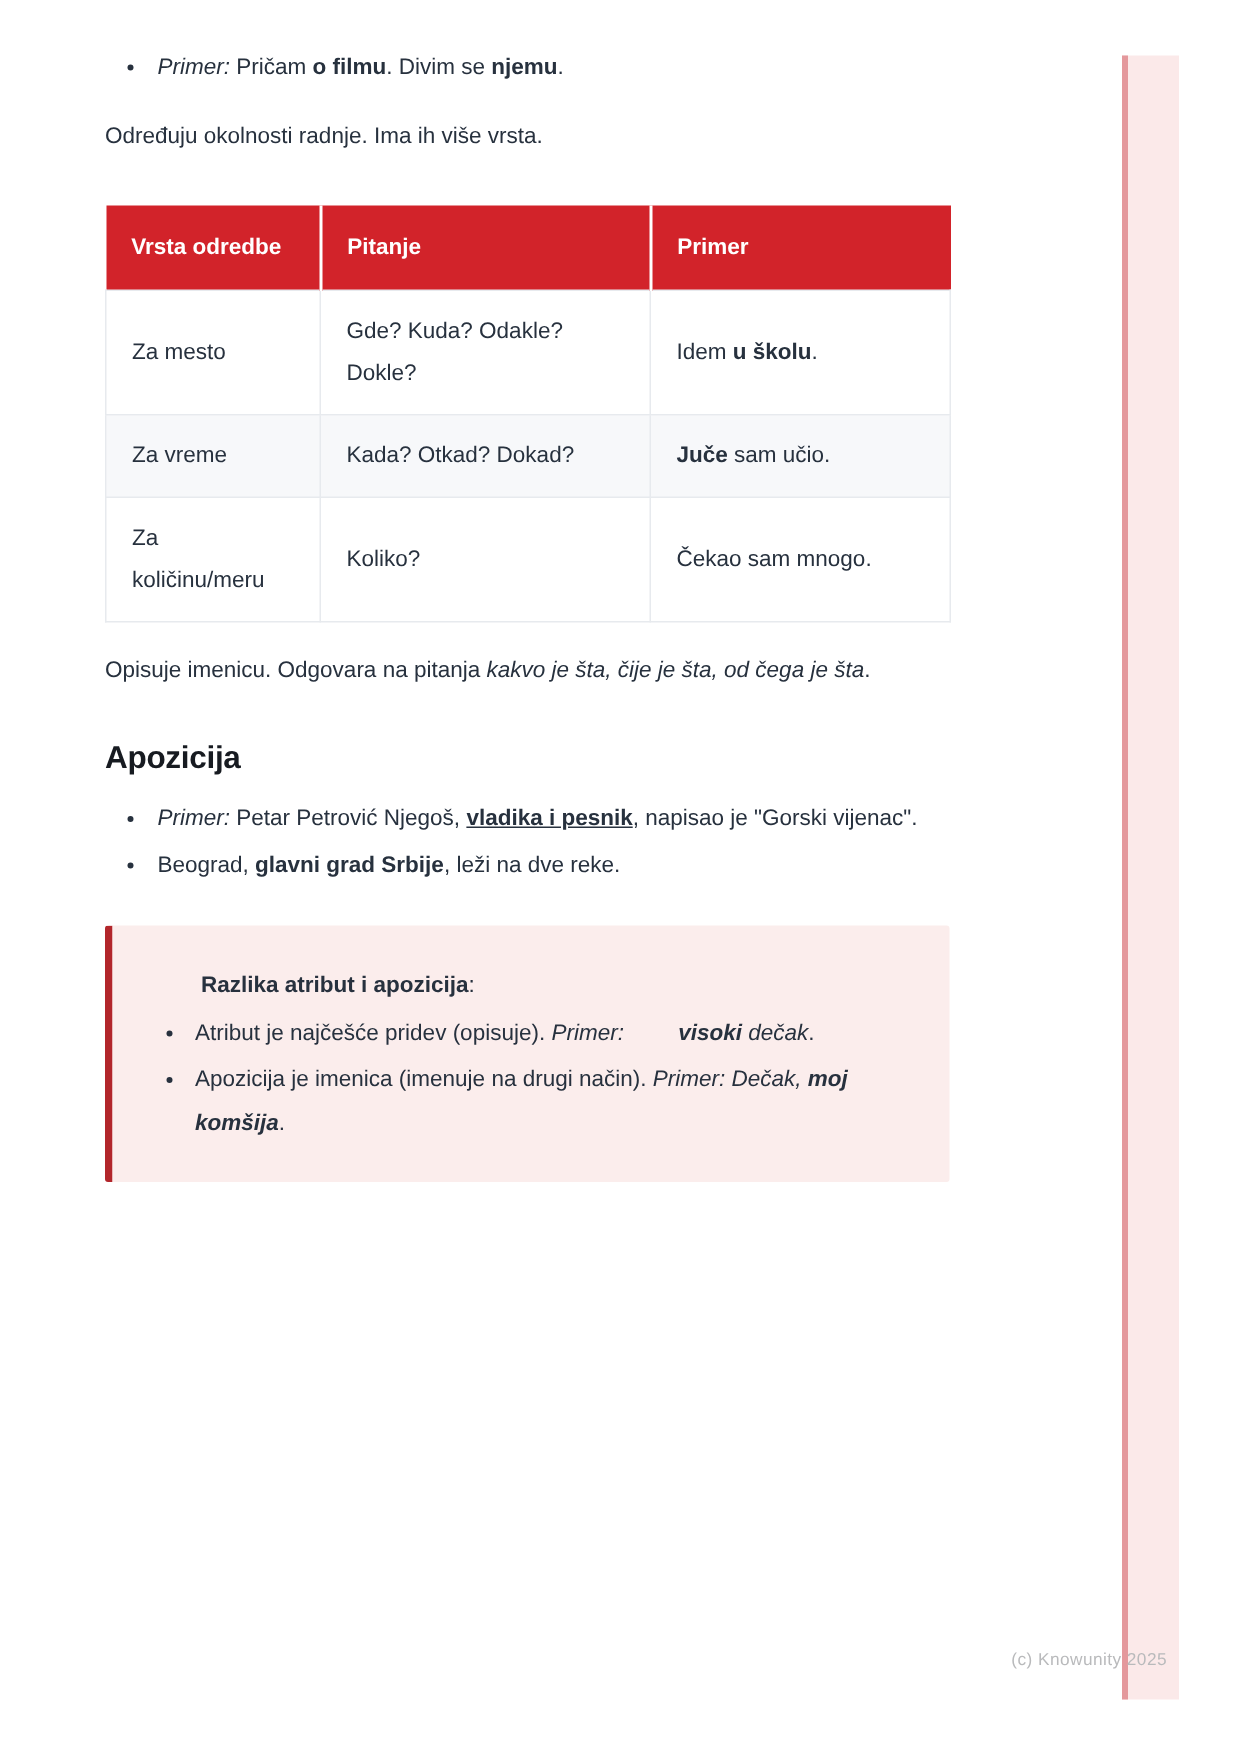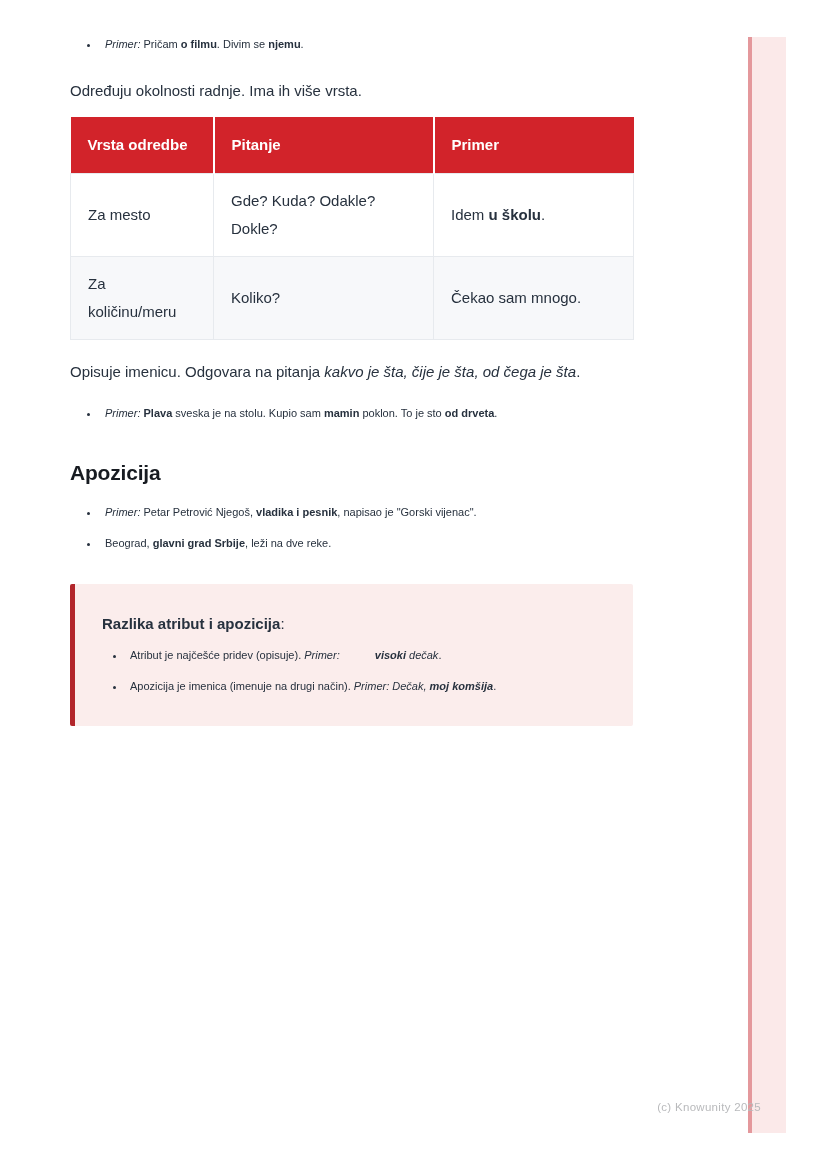--- a/index.html
+++ b/index.html
@@ -28,21 +28,21 @@
     width:34px;height:1096px;
     background:var(--stripe-bg);
     border-left:4px solid var(--stripe-line);
     z-index:1;
   }
   .content{
     position:absolute;left:70px;top:30px;width:563px;z-index:2;
   }
   .bullet-list{
     margin:0;padding-left:30px;list-style:disc;
-    font-size:11px;
+    font-size:15px;
   }
   .bullet-list li{
     padding-left:5px;
     line-height:29px;
     margin:0 0 2px 0;
   }
   h2{
     font-size:21px;
     line-height:25px;
     font-weight:700;
@@ -51,21 +51,21 @@
     margin:32px 0 0 0;
   }
   .para{
     font-size:15px;
     line-height:29px;
     margin:17px 0 0 0;
   }
   .bullet-list.spaced{margin-top:13px;}
   table{
     border-collapse:collapse;
-    margin-top:12px;
+    margin-top:32px;
     width:563px;
     table-layout:fixed;
     font-size:15px;
   }
   col.c1{width:143px;}
   col.c2{width:220px;}
   col.c3{width:200px;}
   thead th{
     background:var(--red);
     color:#ffffff;
@@ -90,21 +90,21 @@
     border-left:5px solid var(--note-red);
     border-radius:2px;
     padding:25px 28px 23px 27px;
     font-size:15px;
   }
   .note-title{line-height:29px;}
   .note-box .bullet-list{margin-top:3px;padding-left:24px;}
   .note-box .bullet-list li{padding-left:4px;margin:2px 0;}
   .copyright{
     position:absolute;
-    top:1101px;right:67px;
+    top:1101px;right:50px;
     font-size:11.5px;
     color:var(--muted);
     z-index:3;
     letter-spacing:0.3px;
   }
 </style>
 </head>
 <body>
 
 <div class="stripe"></div>
@@ -130,40 +130,42 @@
         <th>Primer</th>
       </tr>
     </thead>
     <tbody>
       <tr>
         <td>Za mesto</td>
         <td>Gde? Kuda? Odakle? Dokle?</td>
         <td><span>Idem </span><span style="font-weight: 700;">u školu</span><span>.</span></td>
       </tr>
       <tr>
+        <td>Za vreme</td>
+        <td>Kada? Otkad? Dokad?</td>
+        <td><span style="font-weight: 700;">Juče</span><span> sam učio.</span></td>
+      </tr>
+      <tr>
         <td>Za količinu/meru</td>
         <td>Koliko?</td>
         <td><span>Čekao sam </span><span style="font-weight: 400;">mnogo</span><span>.</span></td>
       </tr>
     </tbody>
   </table>
 
   <p class="para"><span>Opisuje imenicu. Odgovara na pitanja </span><span style="font-style: italic;">kakvo je šta, čije je šta, od čega je šta</span><span>.</span></p>
-  <ul class="bullet-list spaced">
-    <li><span style="font-style: italic;">Primer:</span><span> </span><span style="font-weight: 700;">Plava</span><span> sveska je na stolu. Kupio sam </span><span style="font-weight: 700;">mamin</span><span> poklon. To je sto </span><span style="font-weight: 700;">od drveta</span><span>.</span></li>
-  </ul>
 
   <h2>Apozicija</h2>
   <ul class="bullet-list spaced">
-    <li><span style="font-style: italic;">Primer:</span><span> Petar Petrović Njegoš, </span><span style="font-weight: 700;">vladika i pesnik</span><span>, napisao je "Gorski vijenac".</span></li>
+    <li><span style="font-style: italic;">Primer:</span><span> Petar Petrović Njegoš, </span><span style="font-weight: 700; text-decoration: underline;">vladika i pesnik</span><span>, napisao je "Gorski vijenac".</span></li>
     <li><span>Beograd, </span><span style="font-weight: 700;">glavni grad Srbije</span><span>, leži na dve reke.</span></li>
   </ul>
 
   <div class="note-box">
-    <div class="note-title"><span style="font-weight: 700;">Razlika atribut i apozicija</span><span>:</span></div>
+    <div class="note-title"><span style="font-weight: 700; margin-left: 32px;">Razlika atribut i apozicija</span><span>:</span></div>
     <ul class="bullet-list">
       <li><span>Atribut je najčešće pridev (opisuje). </span><span style="font-style: italic;">Primer:</span><span> </span><span style="font-weight: 700; font-style: italic; margin-left: 32px;">visoki</span><span> </span><span style="font-style: italic;">dečak</span><span>.</span></li>
       <li><span>Apozicija je imenica (imenuje na drugi način). </span><span style="font-style: italic;">Primer: Dečak,</span><span> </span><span style="font-weight: 700; font-style: italic;">moj komšija</span><span>.</span></li>
     </ul>
   </div>
 
 </div>
 
 <div class="copyright">(c) Knowunity 2025</div>
 

